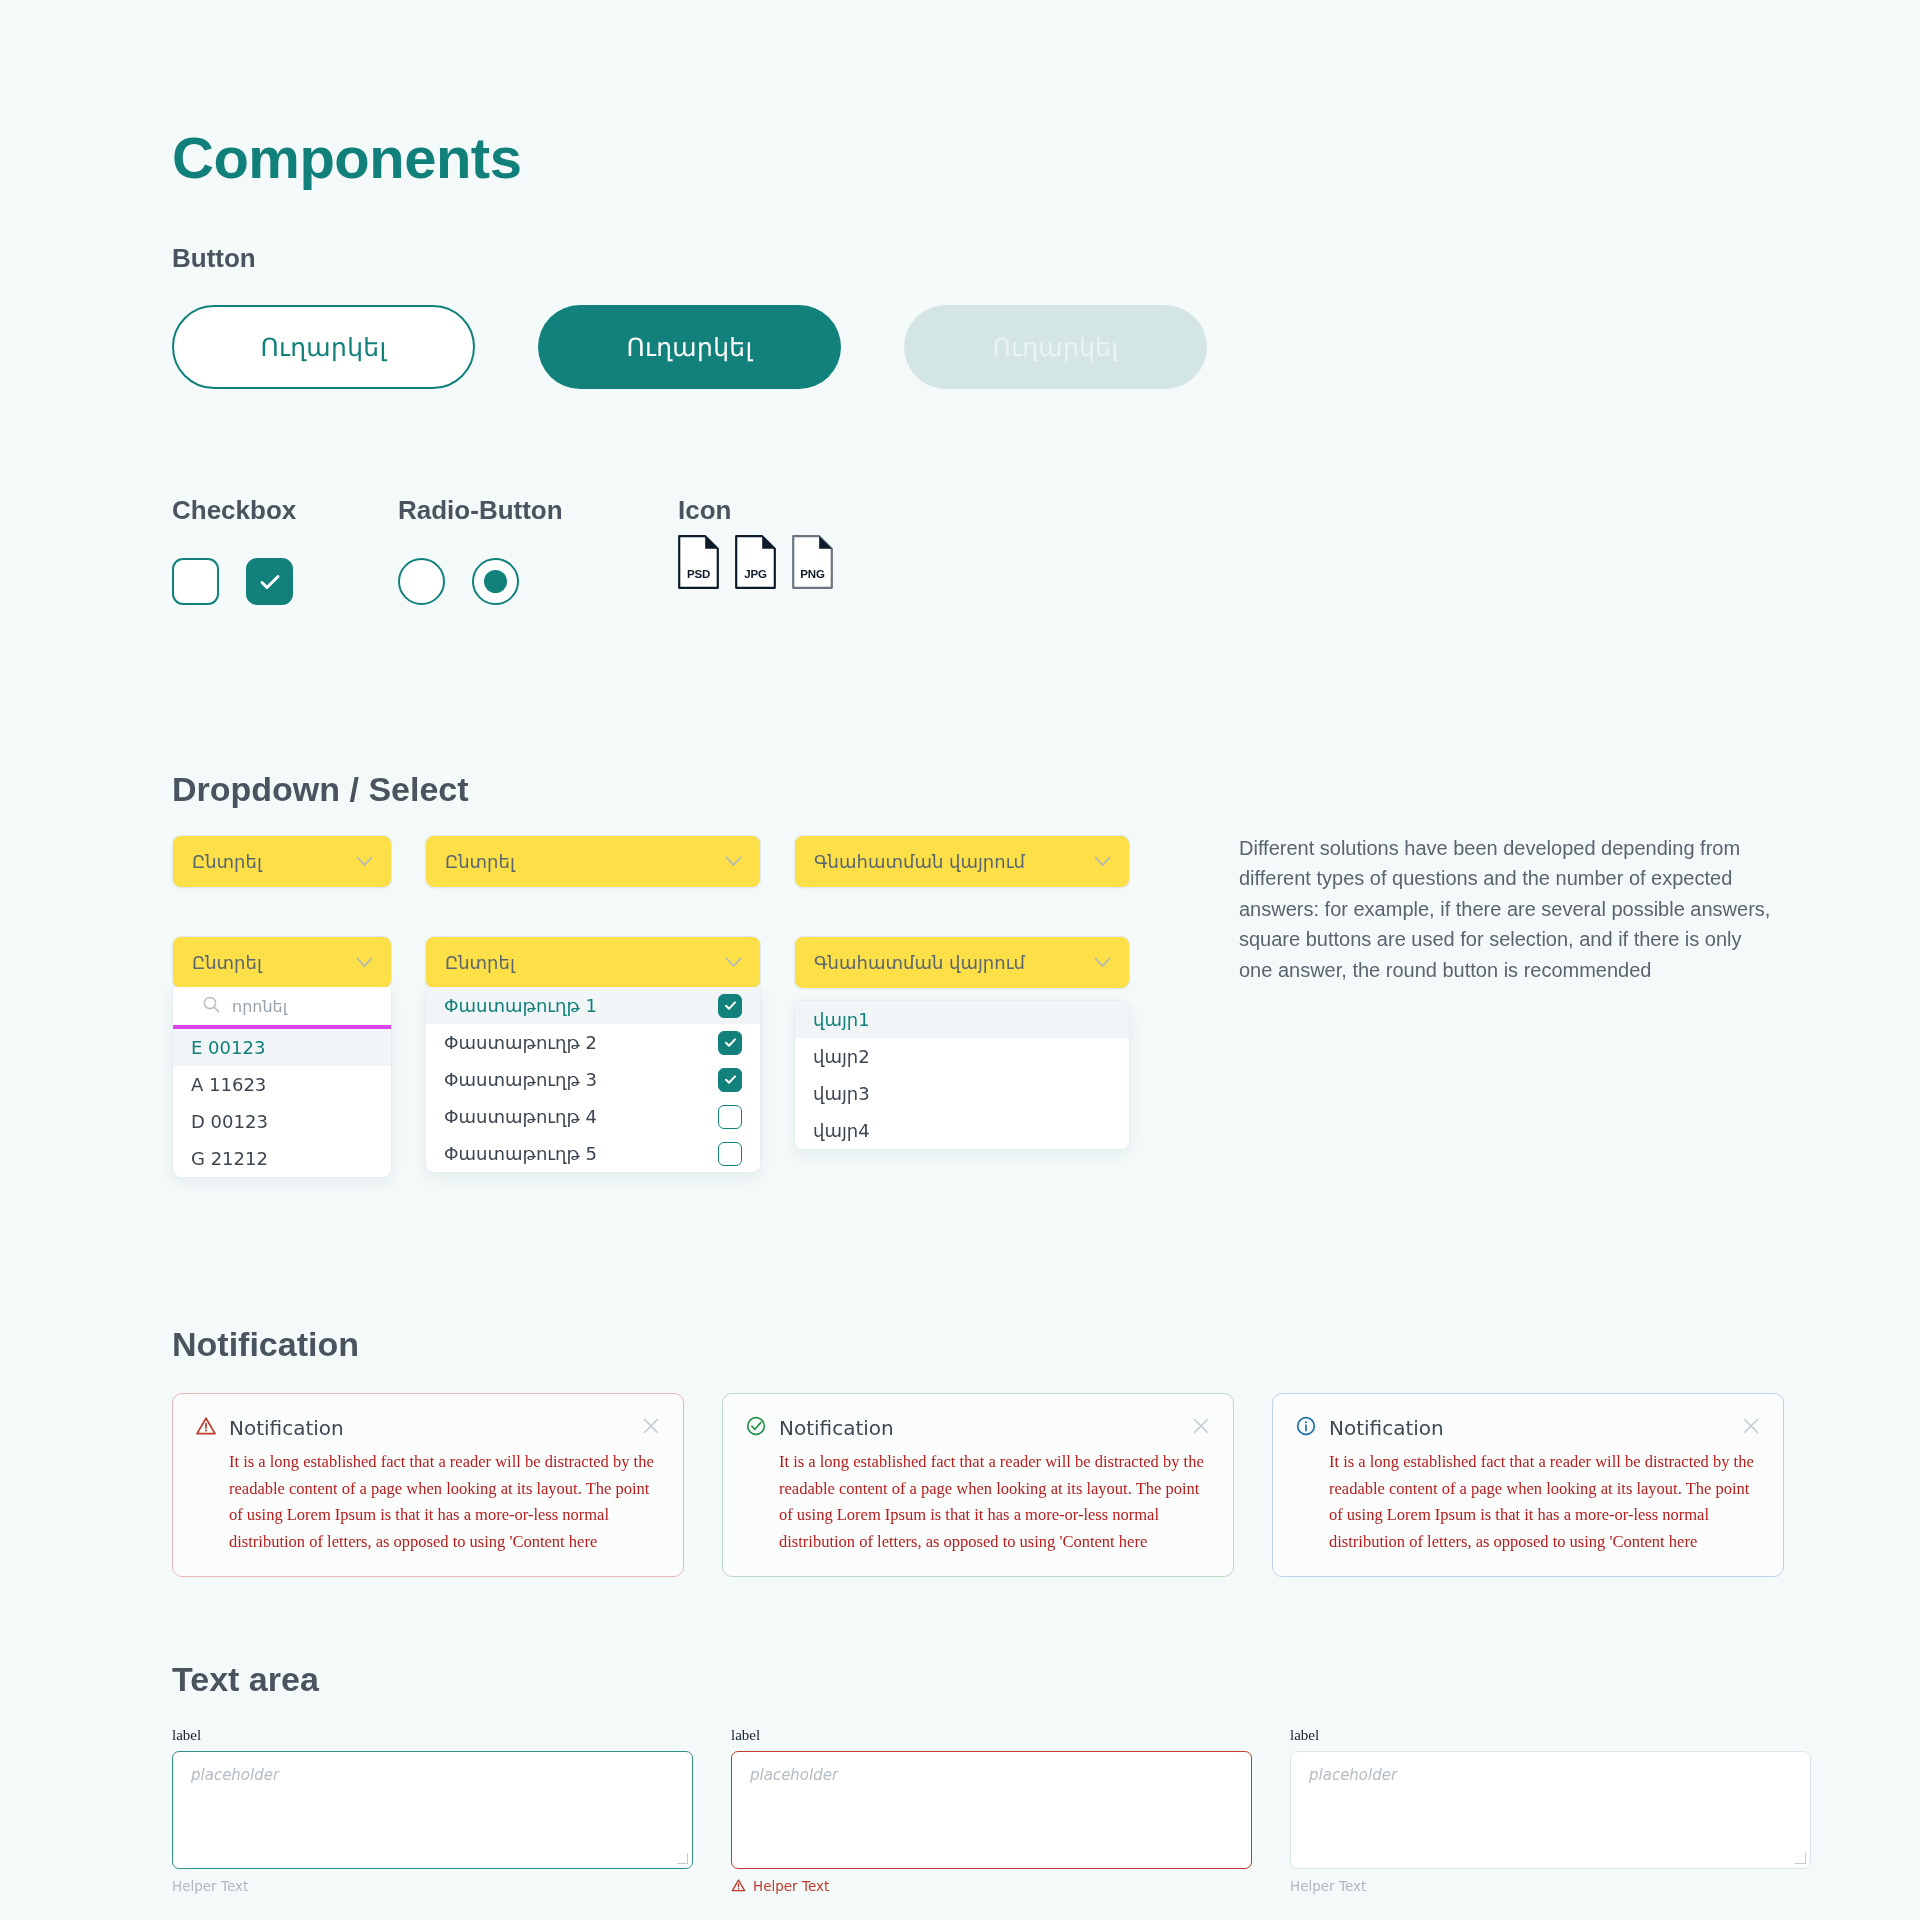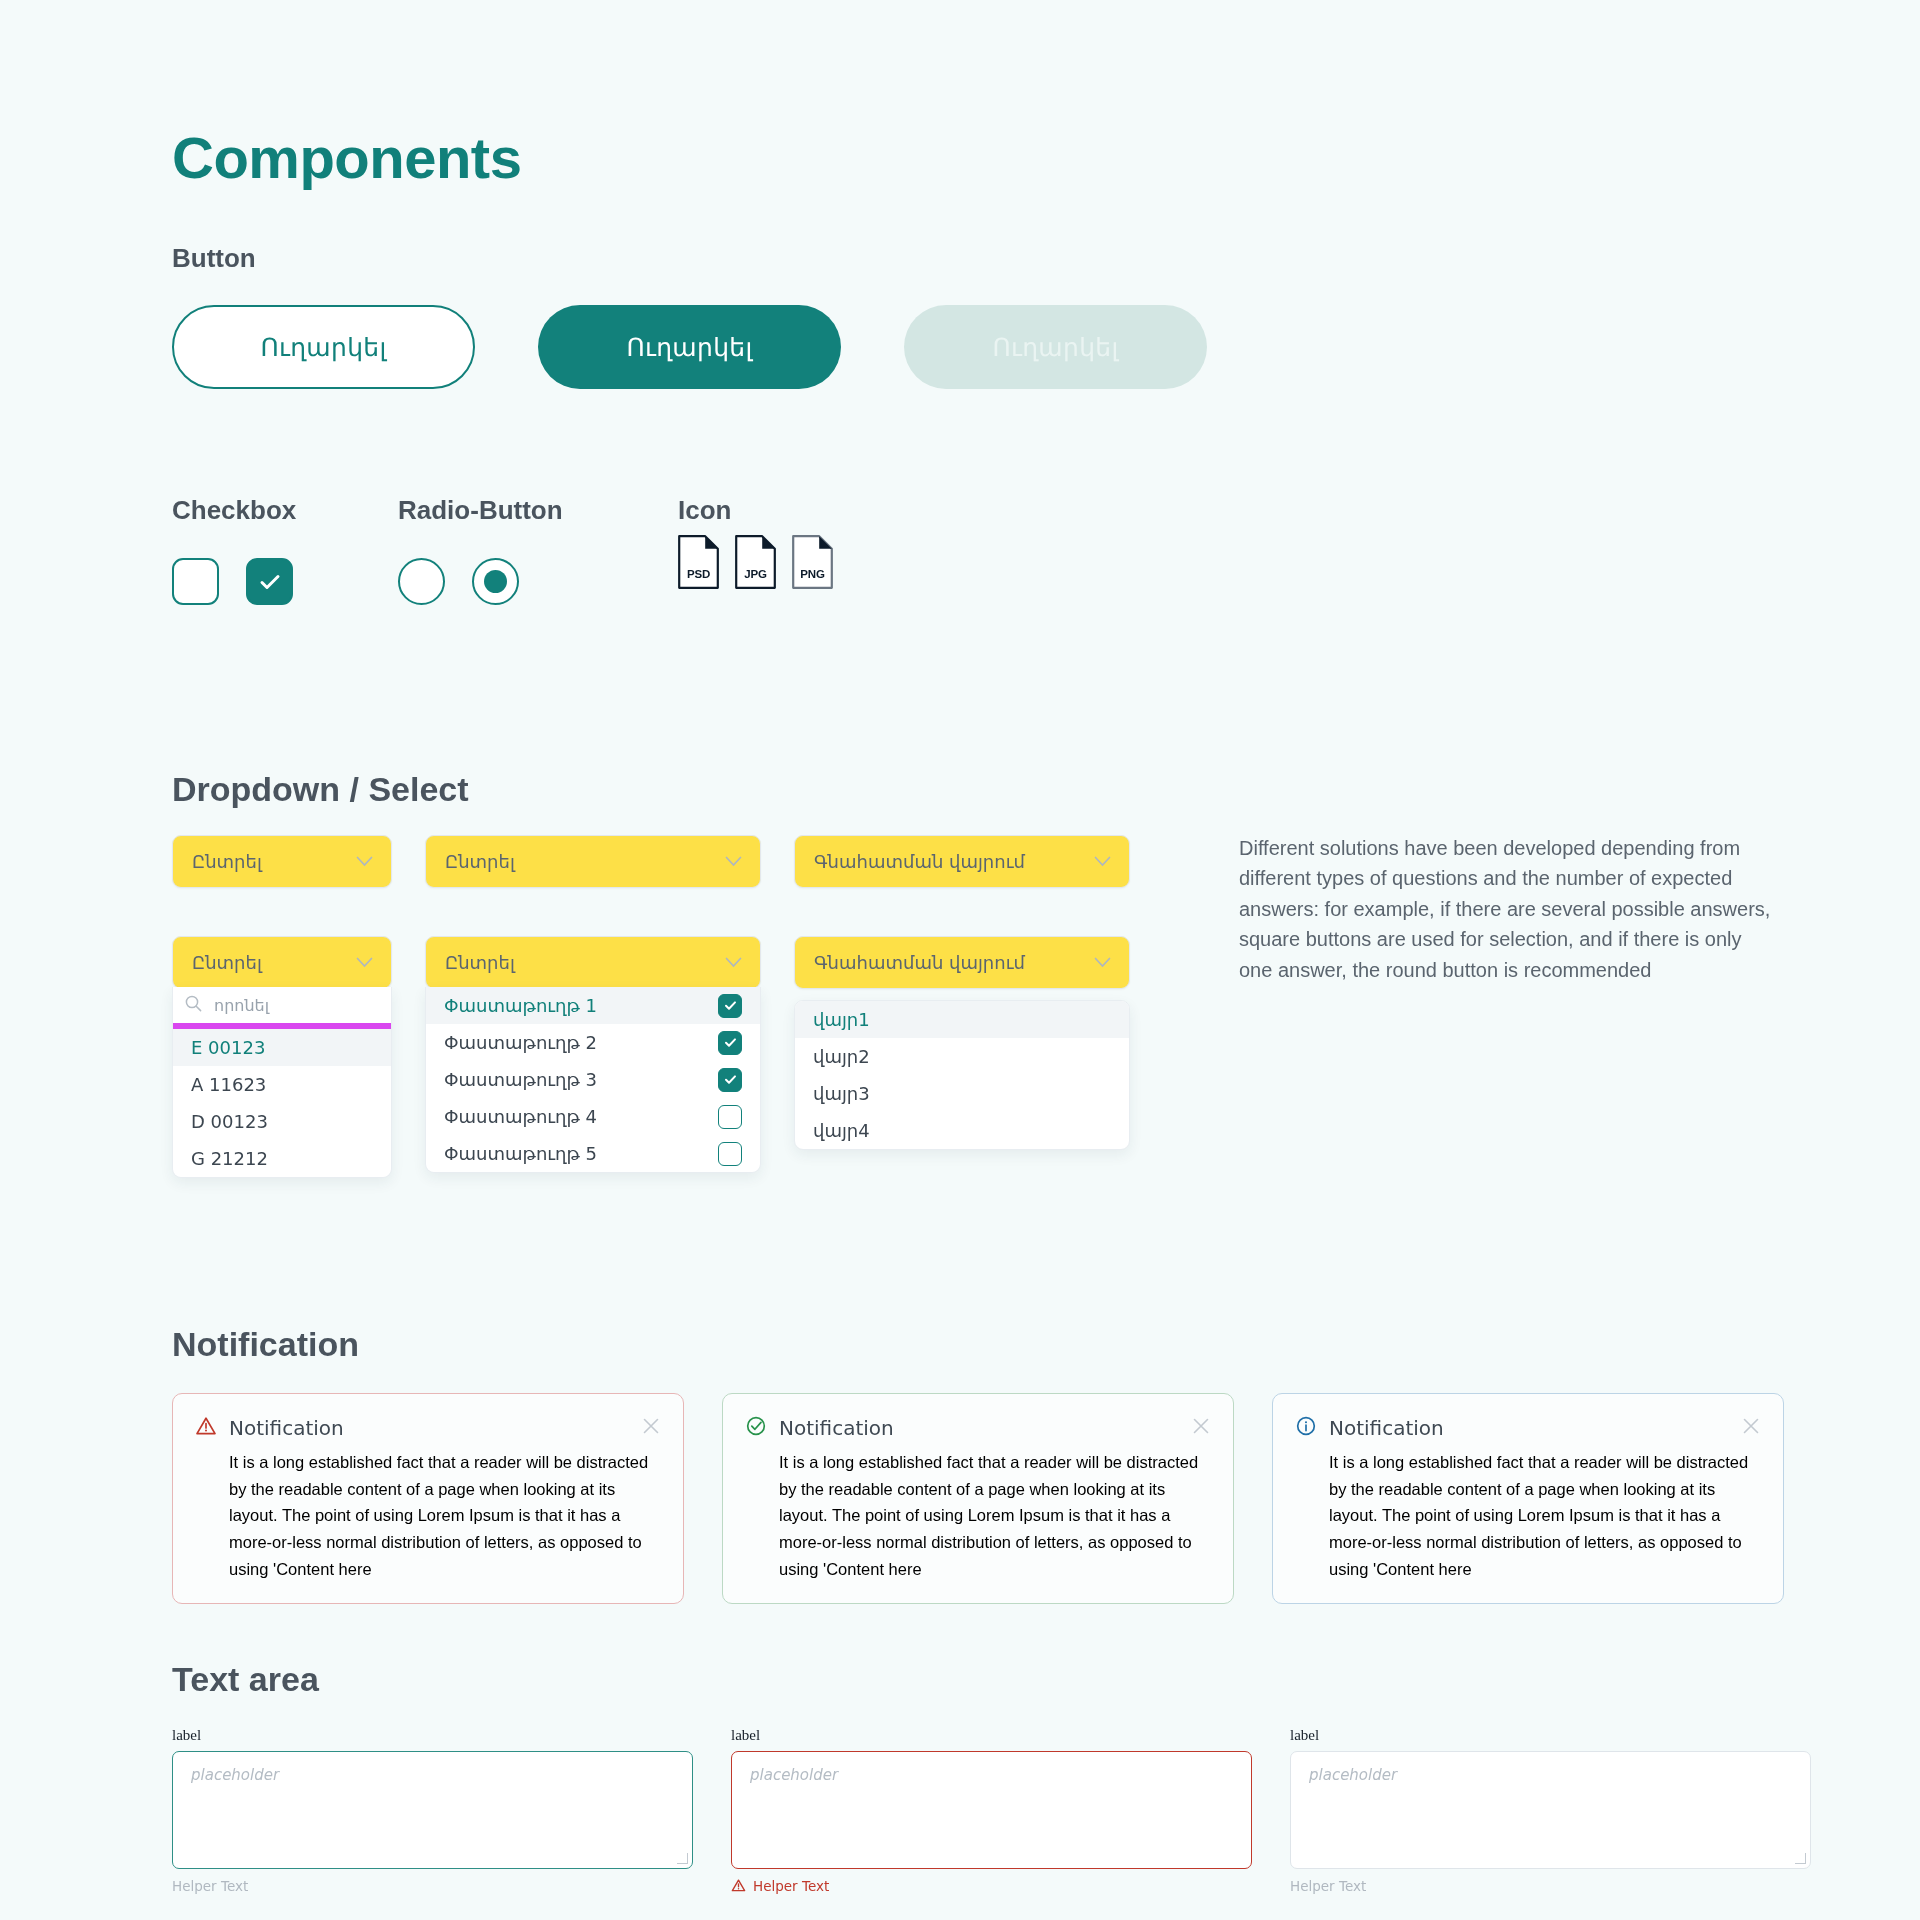--- a/index.html
+++ b/index.html
@@ -105,21 +105,21 @@
 
   .panel{
     position:absolute;left:0;top:51px;width:100%;
     background:#ffffff;border:1px solid #e8edf1;border-top:none;
     border-radius:0 0 9px 9px;
     box-shadow:0 5px 14px rgba(25,50,70,.07);
     overflow:hidden;z-index:5;
   }
   .search-row{
     display:flex;align-items:center;gap:12px;
-    height:42px;padding:0 12px;border-bottom:6px solid #d946ef;
+    height:42px;padding:0 30px;border-bottom:4px solid #d946ef;
   }
   .search-row .ph{font-size:16px;color:#98a2ac;font-family:"DejaVu Sans",sans-serif;}
   .opt{
     display:flex;align-items:center;
     height:37px;padding:0 18px;font-size:18px;color:#3c4650;
     font-family:"DejaVu Sans",sans-serif;cursor:pointer;
   }
   .opt.active{background:#f2f5f7;color:#11807a;}
   .opt .ocb{
     margin-left:auto;width:24px;height:24px;border-radius:6px;
@@ -140,22 +140,22 @@
     background:#fbfdfd;padding:21px 22px 20px 22px;position:relative;
   }
   .notif.err{border:1px solid #e7b6b6;}
   .notif.ok{border:1px solid #bcd9c4;}
   .notif.info{border:1px solid #bcd4e6;}
   .notif-head{display:flex;align-items:center;gap:12px;}
   .notif-title{font-size:20px;color:#3e4852;font-family:"DejaVu Sans",sans-serif;}
   .notif-x{position:absolute;right:22px;top:22px;cursor:pointer;}
   .notif-body{
     margin-left:34px;margin-top:8px;
-    font-size:16.5px;line-height:1.62;color:#000000;
-    font-family:Liberation Sans, sans-serif;
+    font-size:16.5px;line-height:1.62;color:#b91c1c;
+    font-family:Liberation Serif, serif;
   }
 
   
   .lbl-textarea{position:absolute;left:172px;top:1660px;}
   .ta-row{position:absolute;left:172px;top:1727px;display:flex;gap:38px;}
   .ta-col{width:521px;}
   .ta-label{font-size:15px;color:#17202a;font-family:Liberation Serif, serif;margin-bottom:7px;}
   .ta{
     width:521px;height:118px;border-radius:7px;background:#ffffff;
     padding:14px 18px;position:relative;

